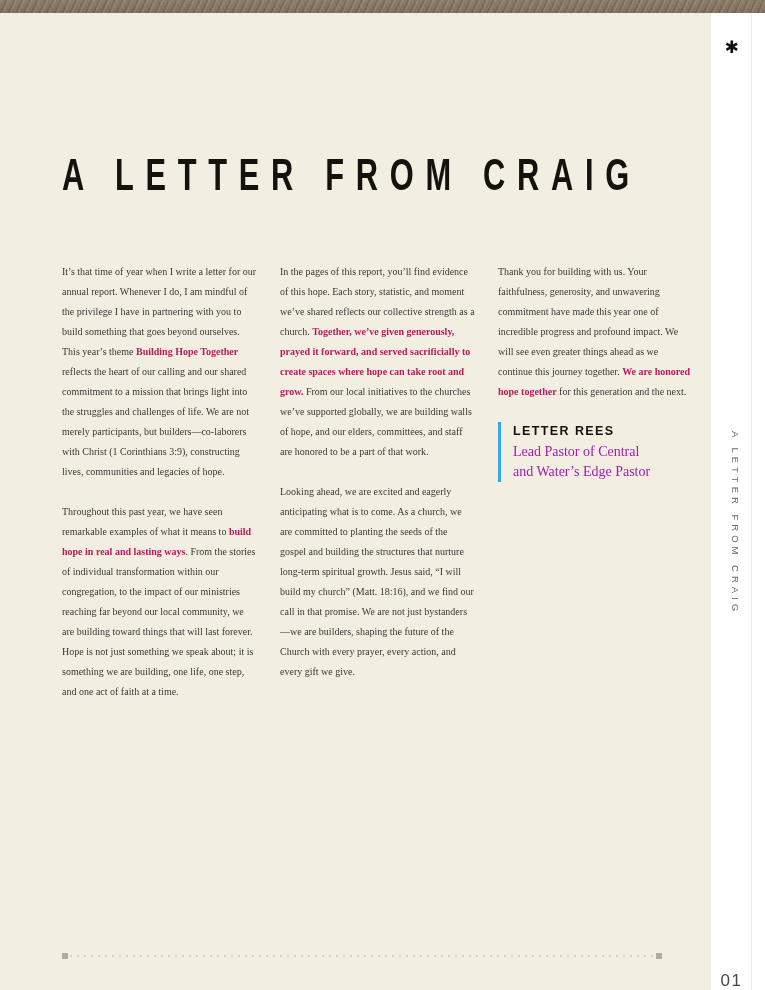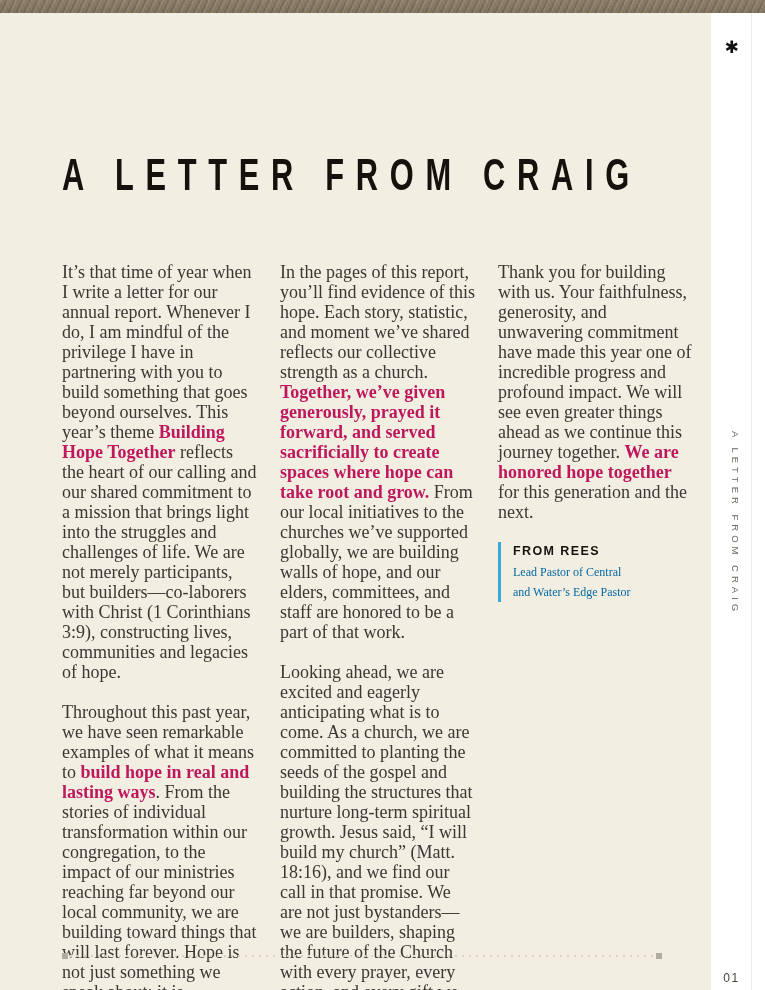--- a/index.html
+++ b/index.html
@@ -25,56 +25,56 @@
     font-family:"DejaVu Sans",sans-serif;font-size:17px;color:#111;line-height:1;
   }
   .vlabel{
     position:absolute;top:418px;left:50%;transform:translateX(-74%);
     writing-mode:vertical-rl;
     font-family:"Liberation Sans",sans-serif;font-size:9.5px;color:#6d6961;
     letter-spacing:4px;white-space:nowrap;
   }
   .pagenum{
     position:absolute;top:958px;left:0;width:41px;text-align:center;
-    font-family:"Liberation Sans",sans-serif;font-weight:300;font-size:12px;
+    font-family:"Liberation Sans",sans-serif;font-weight:300;font-size:17px;
     letter-spacing:1.5px;color:#4b463e;
   }
 
   
   .title{
     position:absolute;left:62px;top:153px;
     font-family:"Liberation Sans",sans-serif;font-weight:900;
     font-size:44px;line-height:1;color:#15120e;
     letter-spacing:0.38em;white-space:nowrap;
     transform:scaleX(0.70);transform-origin:left center;
   }
 
   
   .columns{
     position:absolute;left:62px;top:262px;width:633px;
     display:flex;gap:22px;
   }
   .col{width:196px;flex:0 0 196px;}
   .col p{
     margin:0 0 20px 0;
-    font-size:18px;line-height:20px;color:#3b3733;
+    font-size:10px;line-height:20px;color:#3b3733;
   }
   .col p strong{font-weight:700;color:#be185d;}
 
   
   .signature{
     display:flex;gap:12px;margin-top:8px;
   }
   .sig-bar{width:3px;background:#35aadf;flex:0 0 3px;}
   .sig-name{
     font-family:"Liberation Sans",sans-serif;font-weight:700;
     font-size:12.5px;letter-spacing:1.4px;color:#16130e;
     margin:2px 0 4px 0;
   }
-  .sig-role{font-size:12px;line-height:20px;color:#0369a1;}
+  .sig-role{font-size:14px;line-height:20px;color:#a21caf;}
 
   
   .dotrule{
     position:absolute;left:62px;top:953px;width:600px;height:6px;
     display:flex;align-items:center;
   }
   .dot-sq{width:6px;height:6px;background:#b2ab9e;flex:0 0 6px;}
   .dot-line{
     flex:1;height:2px;margin:0 2px;
     background:repeating-linear-gradient(to right,#d9d2c4 0 2px,rgba(0,0,0,0) 2px 7px);
@@ -96,21 +96,21 @@
     </div>
     <div class="col">
       <p><span>In the pages of this report, you’ll find evidence of this hope. Each story, statistic, and moment we’ve shared reflects our collective strength as a church. </span><strong>Together, we’ve given generously, prayed it forward, and served sacrificially to create spaces where hope can take root and grow.</strong><span> From our local initiatives to the churches we’ve supported globally, we are building walls of hope, and our elders, committees, and staff are honored to be a part of that work.</span></p>
       <p><span>Looking ahead, we are excited and eagerly anticipating what is to come. As a church, we are committed to planting the seeds of the gospel and building the structures that nurture long-term spiritual growth. Jesus said, “I will build my church” (Matt. 18:16), and we find our call in that promise. We are not just bystanders—we are builders, shaping the future of the Church with every prayer, every action, and every gift we give.</span></p>
     </div>
     <div class="col">
       <p><span>Thank you for building with us. Your faithfulness, generosity, and unwavering commitment have made this year one of incredible progress and profound impact. We will see even greater things ahead as we continue this journey together. </span><strong>We are honored hope together</strong><span> for this generation and the next.</span></p>
       <div class="signature">
         <div class="sig-bar"></div>
         <div>
-          <div class="sig-name">FROM REES</div>
+          <div class="sig-name">LETTER REES</div>
           <div class="sig-role">Lead Pastor of Central</div>
           <div class="sig-role">and Water’s Edge Pastor</div>
         </div>
       </div>
     </div>
   </div>
 
   <div class="dotrule">
     <div class="dot-sq"></div>
     <div class="dot-line"></div>

